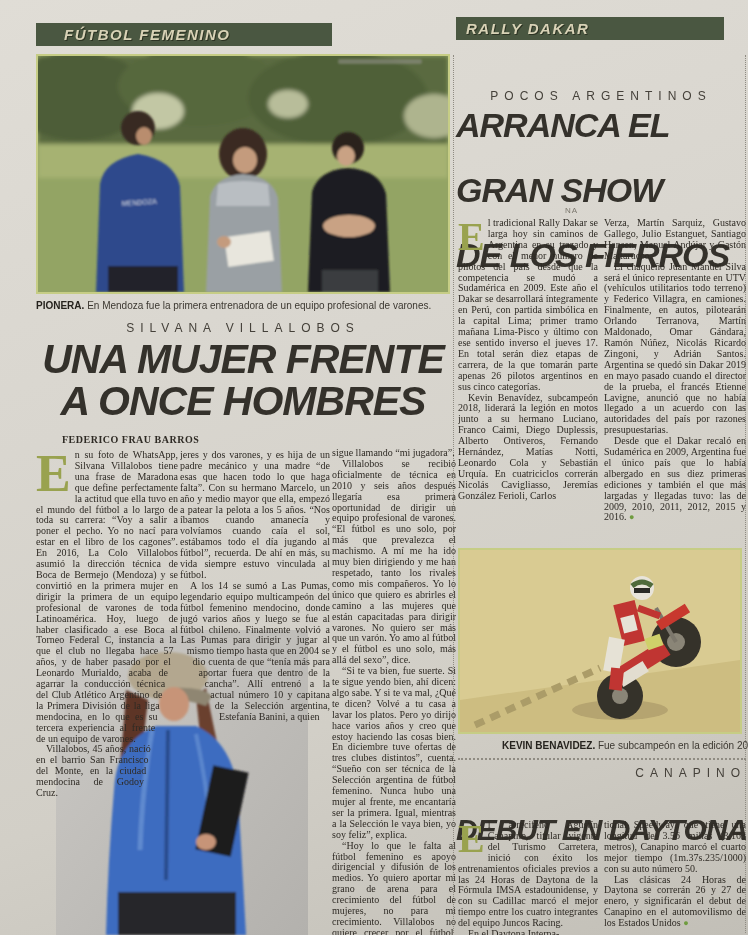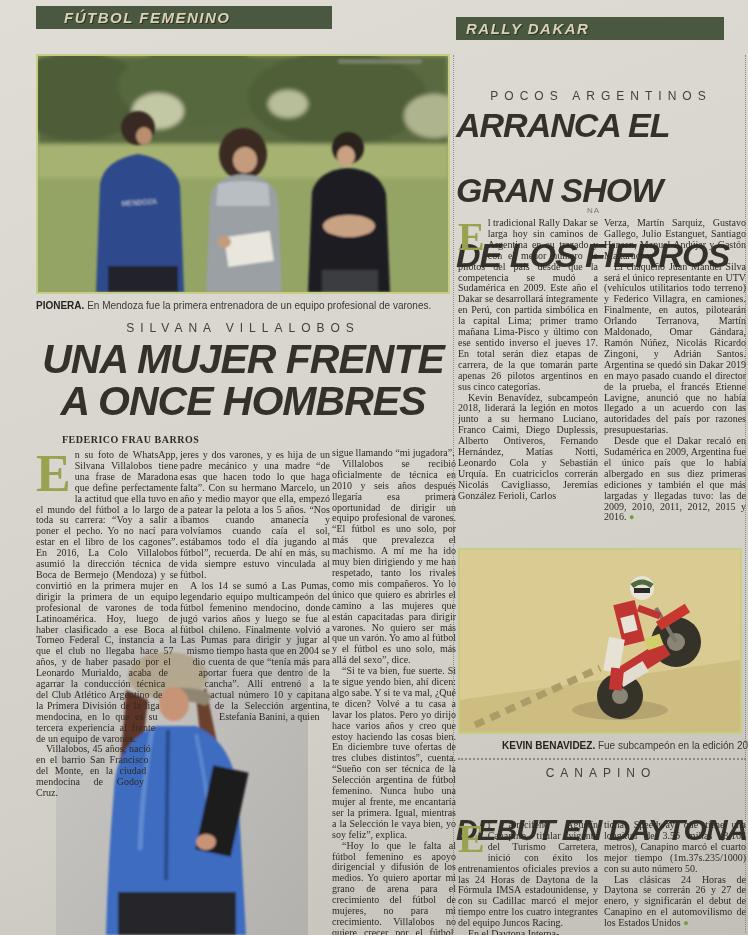--- a/index.html
+++ b/index.html
@@ -47,21 +47,21 @@
     text-align:right;
   }
   .credit{font:400 8px/9px "Liberation Sans",sans-serif;color:#7b776d;text-align:right;letter-spacing:1px;}
   .smudge{background:rgba(150,147,140,.55);border-radius:2px;filter:blur(1px);}
 </style>
 </head>
 <body>
 
 <div id="page">
 
-  <div class="abs banner" style="left:36px;top:6px;width:258px;padding-left:28px;">FÚTBOL FEMENINO</div>
+  <div class="abs banner" style="left:36px;top:23px;width:258px;padding-left:28px;">FÚTBOL FEMENINO</div>
   <div class="abs banner" style="left:456px;top:17px;width:248px;">RALLY DAKAR</div>
 
   <div class="abs dotv" style="left:453px;top:55px;height:878px;"></div>
   <div class="abs dotv" style="left:745px;top:55px;height:878px;"></div>
 
   <div class="abs photoframe" style="left:36px;top:54px;width:414px;height:240px;">
     <svg width="410" height="236" viewBox="0 0 410 236">
       <defs>
         <filter id="blur1">
             <feGaussianBlur stdDeviation="2.2"></feGaussianBlur>
@@ -170,21 +170,21 @@
       
     </p>
   </div>
 
   <div class="abs kicker" style="left:456px;top:60px;width:290px;margin-top:29px;">POCOS ARGENTINOS</div>
   <div class="abs" style="left:456px;top:79px;width:290px;">
     <div class="hl2">ARRANCA EL</div>
     <div class="hl2">GRAN SHOW</div>
     <div class="hl2">DE LOS FIERROS</div>
   </div>
-  <div class="abs credit" style="left:560px;top:206px;width:40px;text-align:right;">NA</div>
+  <div class="abs credit" style="left:538px;top:206px;width:40px;text-align:right;">NA</div>
 
   <div class="abs bodycol" style="left:458px;top:218px;width:140px;height:324px;">
     <span class="dc-sm">E</span>
     <p>l tradicional Rally Dakar se larga hoy sin caminos de Argentina en su trazado y con el menor número de pilotos del país desde que la competencia se mudó a Sudamérica en 2009. Este año el Dakar se desarrollará íntegramente en Perú, con partida simbólica en la capital Lima; primer tramo mañana Lima-Pisco y último con ese sentido inverso el jueves 17. En total serán diez etapas de carrera, de la que tomarán parte apenas 26 pilotos argentinos en sus cinco categorías.</p>
     <p>Kevin Benavídez, subcampeón 2018, liderará la legión en motos junto a su hermano Luciano, Franco Caimi, Diego Duplessis, Alberto Ontiveros, Fernando Hernández, Matías Notti, Leonardo Cola y Sebastián Urquía. En cuatriciclos correrán Nicolás Cavigliasso, Jeremías González Ferioli, Carlos</p>
   </div>
 
   <div class="abs bodycol" style="left:604px;top:218px;width:142px;height:326px;">
     <p>Verza, Martín Sarquiz, Gustavo Gallego, Julio Estanguet, Santiago Hansen, Manuel Andújar y Gastón Mattarucco.</p>
     <p>El chaqueño Juan Manuel Silva será el único representante en UTV (vehículos utilitarios todo terreno) y Federico Villagra, en camiones. Finalmente, en autos, pilotearán Orlando Terranova, Martín Maldonado, Omar Gándara, Ramón Núñez, Nicolás Ricardo Zingoni, y Adrián Santos. Argentina se quedó sin Dakar 2019 en mayo pasado cuando el director de la prueba, el francés Etienne Lavigne, anunció que no había llegado a un acuerdo con las autoridades del país por razones presupuestarias.</p>
@@ -231,21 +231,21 @@
     </svg>
   </div>
 
   <div class="abs cap" style="left:458px;top:740px;width:288px;padding-left:44px;">
     <span class="lbl">KEVIN BENAVIDEZ.</span>
     <span>Fue subcampeón en la edición 2018.</span>
   </div>
 
   <div class="abs doth" style="left:458px;top:758px;width:288px;"></div>
 
-  <div class="abs kicker" style="left:456px;top:766px;width:290px;">CANAPINO</div>
+  <div class="abs kicker" style="left:456px;top:766px;width:290px;text-align:right;">CANAPINO</div>
   <div class="abs hl3" style="left:456px;top:782px;width:290px;">DEBUT EN DAYTONA</div>
 
   <div class="abs bodycol" style="left:458px;top:820px;width:140px;height:115px;">
     <span class="dc-sm">E</span>
     <p>l arrecifeño Agustín Canapino, titular vigente del Turismo Carretera, inició con éxito los entrenamientos oficiales previos a las 24 Horas de Daytona de la Fórmula IMSA estadounidense, y con su Cadillac marcó el mejor tiempo entre los cuatro integrantes del equipo Juncos Racing.</p>
     <p>En el Daytona Interna-</p>
   </div>
 
   <div class="abs bodycol" style="left:604px;top:820px;width:142px;height:115px;">
     <p>tional Speedway, que tiene una longitud de 3.56 millas (3.163 metros), Canapino marcó el cuarto mejor tiempo (1m.37s.235/1000) con su auto número 50.</p>

